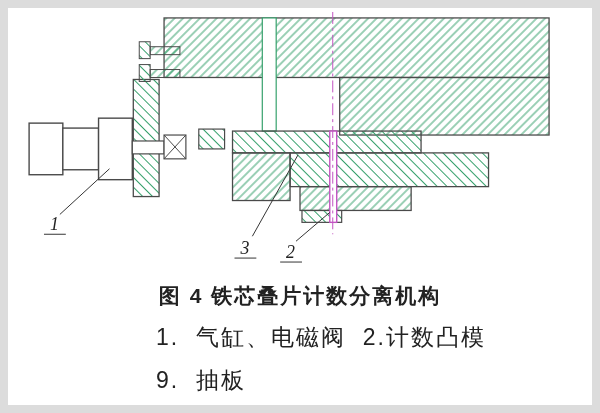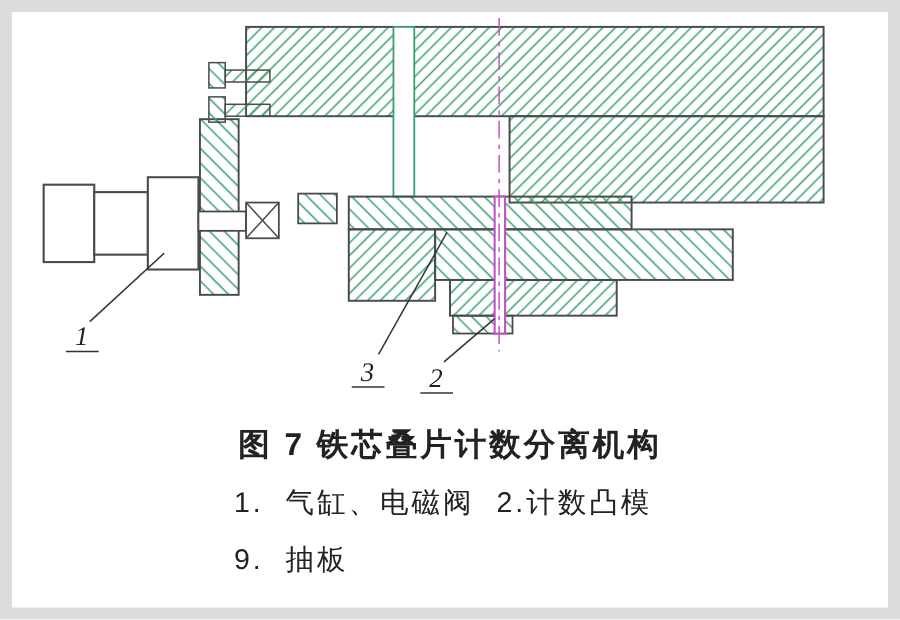--- a/index.html
+++ b/index.html
@@ -27,21 +27,21 @@
   .caption-title {
     text-align: center;
     font-size: 21px;
     font-weight: 700;
     letter-spacing: 2px;
     margin-top: 14px;
     white-space: pre;
   }
   .legend-line {
     padding-left: 148px;
-    font-size: 19px;
+    font-size: 23px;
     font-weight: 500;
     letter-spacing: 2px;
     margin-top: 12px;
     white-space: pre;
   }
   .part-label {
     font-size: 18px;
     font-style: italic;
     font-family: "Liberation Serif", serif;
     fill: #222222;
@@ -106,18 +106,18 @@
 
     <text class="part-label" x="40" y="222">1</text>
     <line x1="34" y1="226" x2="56" y2="226" stroke="#333333" stroke-width="1"></line>
     <text class="part-label" x="232" y="246">3</text>
     <line x1="226" y1="250" x2="248" y2="250" stroke="#333333" stroke-width="1"></line>
     <text class="part-label" x="278" y="250">2</text>
     <line x1="272" y1="254" x2="294" y2="254" stroke="#333333" stroke-width="1"></line>
   </svg>
 
   <div class="caption">
-    <div class="caption-title">图 7 铁芯叠片计数分离机构</div>
+    <div class="caption-title">图 4 铁芯叠片计数分离机构</div>
     <div class="legend-line">1.  气缸、电磁阀  2.计数凸模</div>
     <div class="legend-line">9.  抽板</div>
   </div>
 
 </div>
 
 </body></html>

